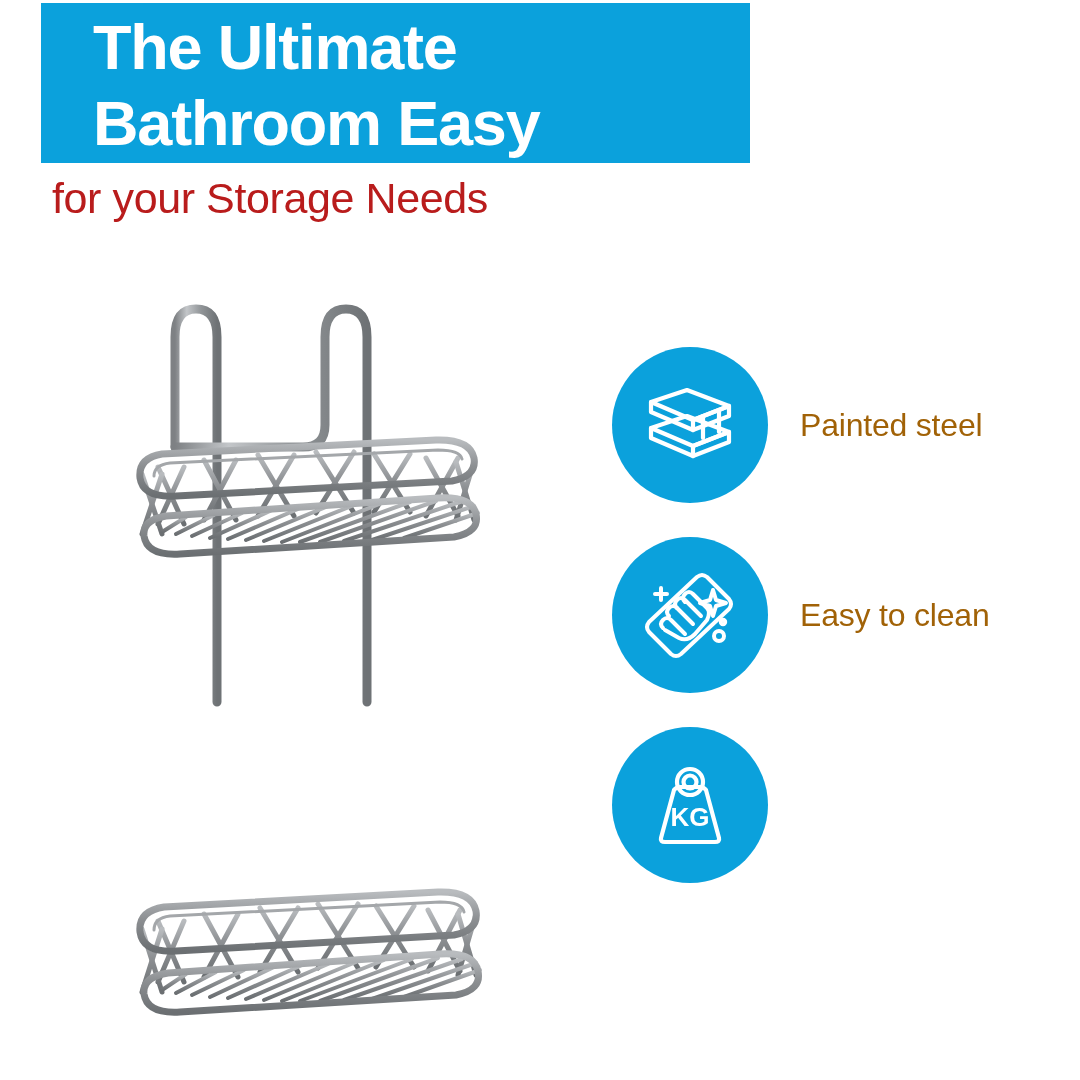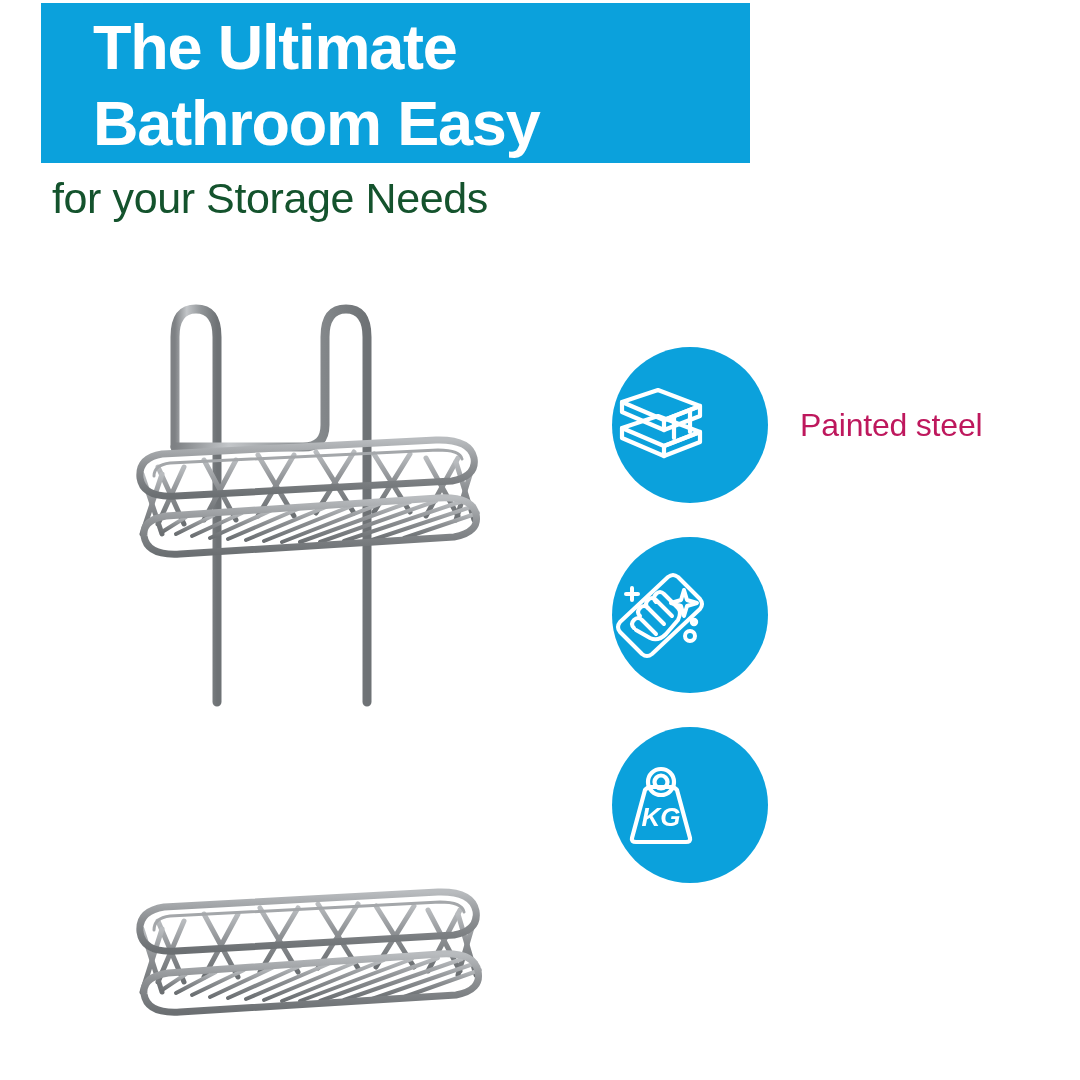--- a/index.html
+++ b/index.html
@@ -50,26 +50,26 @@
     height:158px;
     margin-bottom:32px;
     display:flex;
     align-items:center;
   }
   .feature-icon{
     width:156px;height:156px;
     border-radius:50%;
     background:var(--brand,#0ba1dc);
     flex:0 0 156px;
-    display:flex;align-items:center;font-style:italic;
+    display:flex;align-items:center;justify-content:center;
   }
   .feature-icon svg{display:block;}
   .feature-label{
     margin-left:32px;
-    color:#be185d;
+    color:#a16207;
     font-size:32px;
     line-height:41px;
     letter-spacing:-0.2px;
     max-width:262px;
   }
 
   
   .product{
     position:absolute;
     left:118px; top:262px;
@@ -79,21 +79,21 @@
 </style>
 </head>
 <body>
 
 <div id="stage">
 
   <div class="title-block" style="background: rgb(11, 161, 220);">
     <div class="title-line">The Ultimate</div>
     <div class="title-line">Bathroom Easy</div>
   </div>
-  <div class="subtitle" style="color: #14532d;">for your Storage Needs</div>
+  <div class="subtitle" style="color: #b91c1c;">for your Storage Needs</div>
 
   <div class="product">
     <svg viewBox="0 0 400 820" xmlns="http://www.w3.org/2000/svg">
       <defs>
         <linearGradient id="wireV" x1="0" y1="0" x2="1" y2="0">
           <stop offset="0%" stop-color="#7e8184"></stop>
           <stop offset="28%" stop-color="#c3c6c9"></stop>
           <stop offset="62%" stop-color="#919598"></stop>
           <stop offset="100%" stop-color="#6e7275"></stop>
         </linearGradient>
@@ -278,20 +278,21 @@
           <path d="M44,36 Q40,32 44,28 Q48,24 52,28 L66,42 Q70,46 66,54 L54,68 Q46,76 38,72 L24,64"></path>
 
           <path d="M72,24 L75,34 L85,37 L75,40 L72,50 L69,40 L59,37 L69,34 Z"></path>
 
           <path d="M20,22 L20,34 M14,28 L26,28"></path>
 
           <circle cx="78" cy="70" r="5"></circle>
           <circle cx="82" cy="56" r="2.2"></circle>
         </svg>
       </div>
+      <div class="feature-label">Easy to clean</div>
     </div>
 
     <div class="feature">
       <div class="feature-icon" style="background: rgb(11, 161, 220);">
         <svg width="98" height="98" viewBox="0 0 98 98" fill="none" stroke="#ffffff" stroke-width="4.2" stroke-linejoin="round" stroke-linecap="round">
 
           <circle cx="49" cy="26" r="13"></circle>
           <circle cx="49" cy="26" r="6.5"></circle>
 
           <path d="M33,34 Q35,31 39,31 L59,31 Q63,31 65,34 L78,82 Q79,86 74,86 L24,86 Q19,86 20,82 Z"></path>

